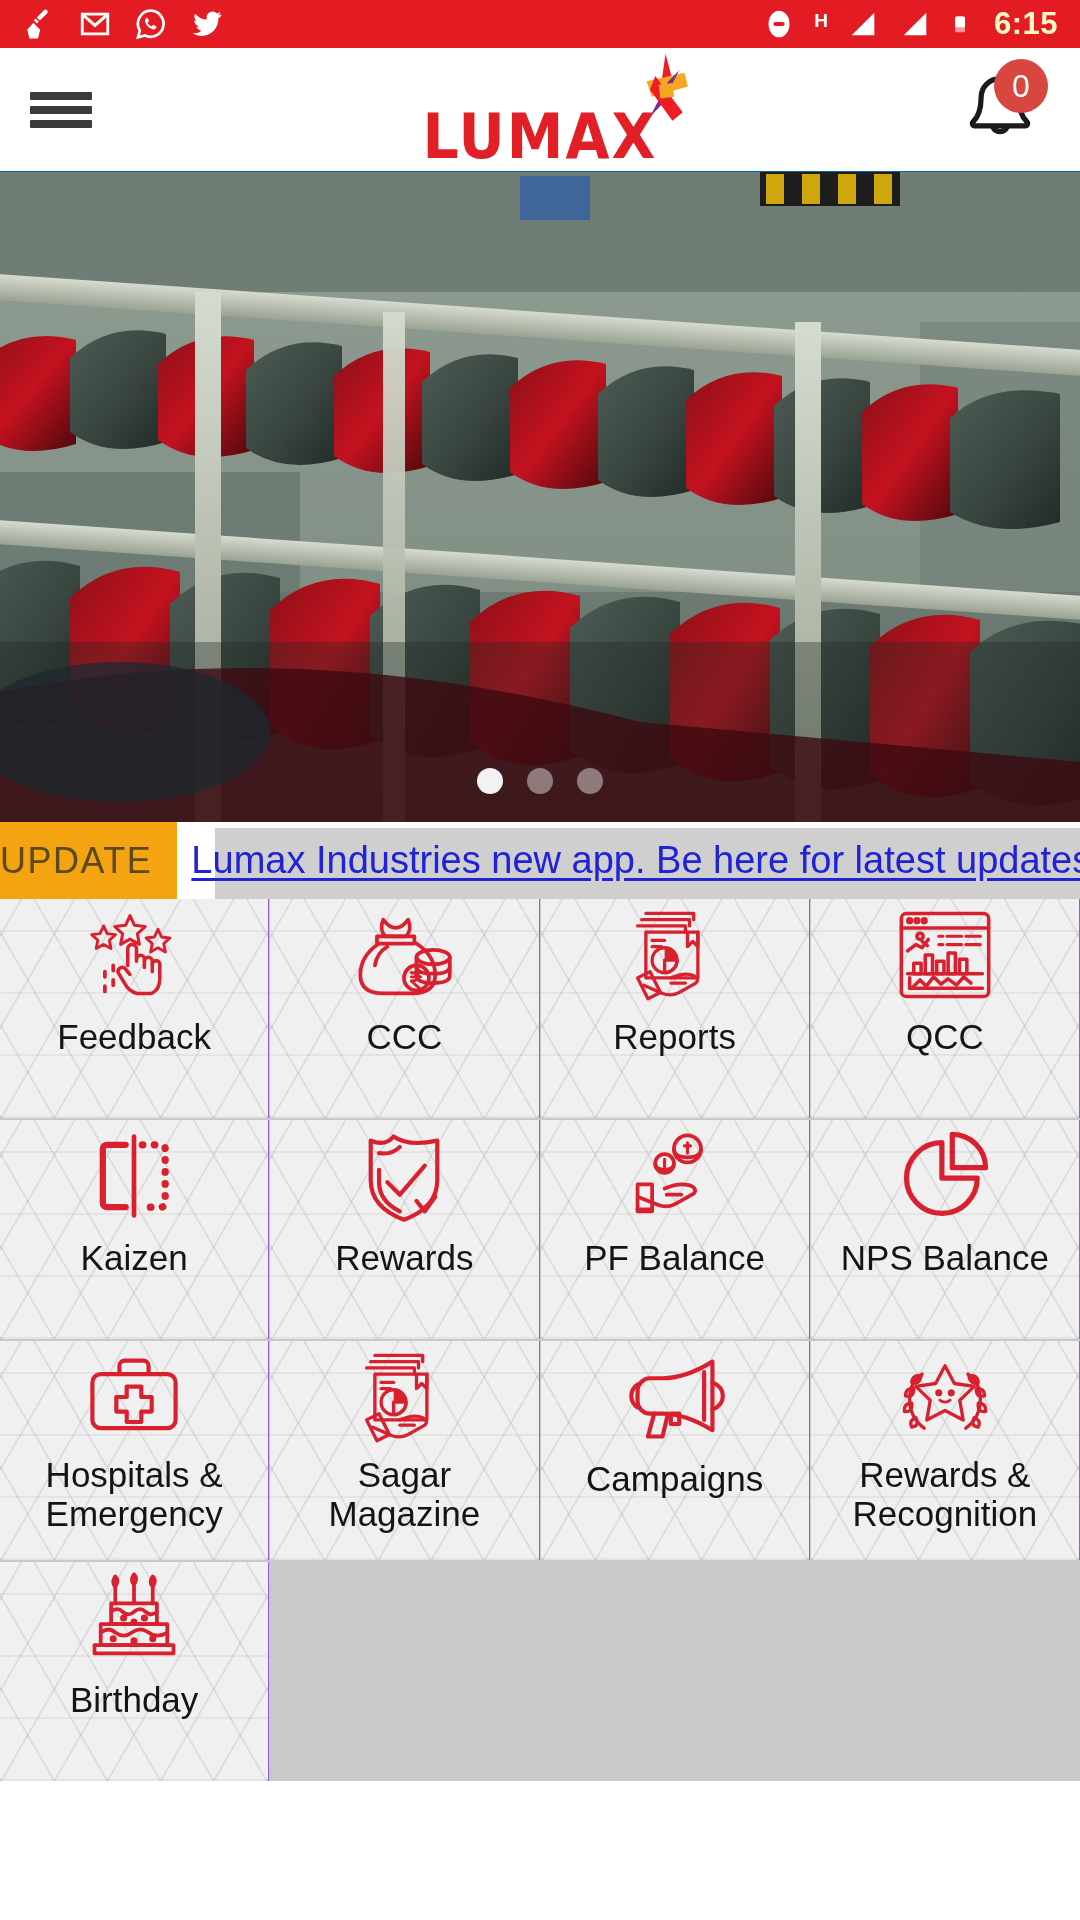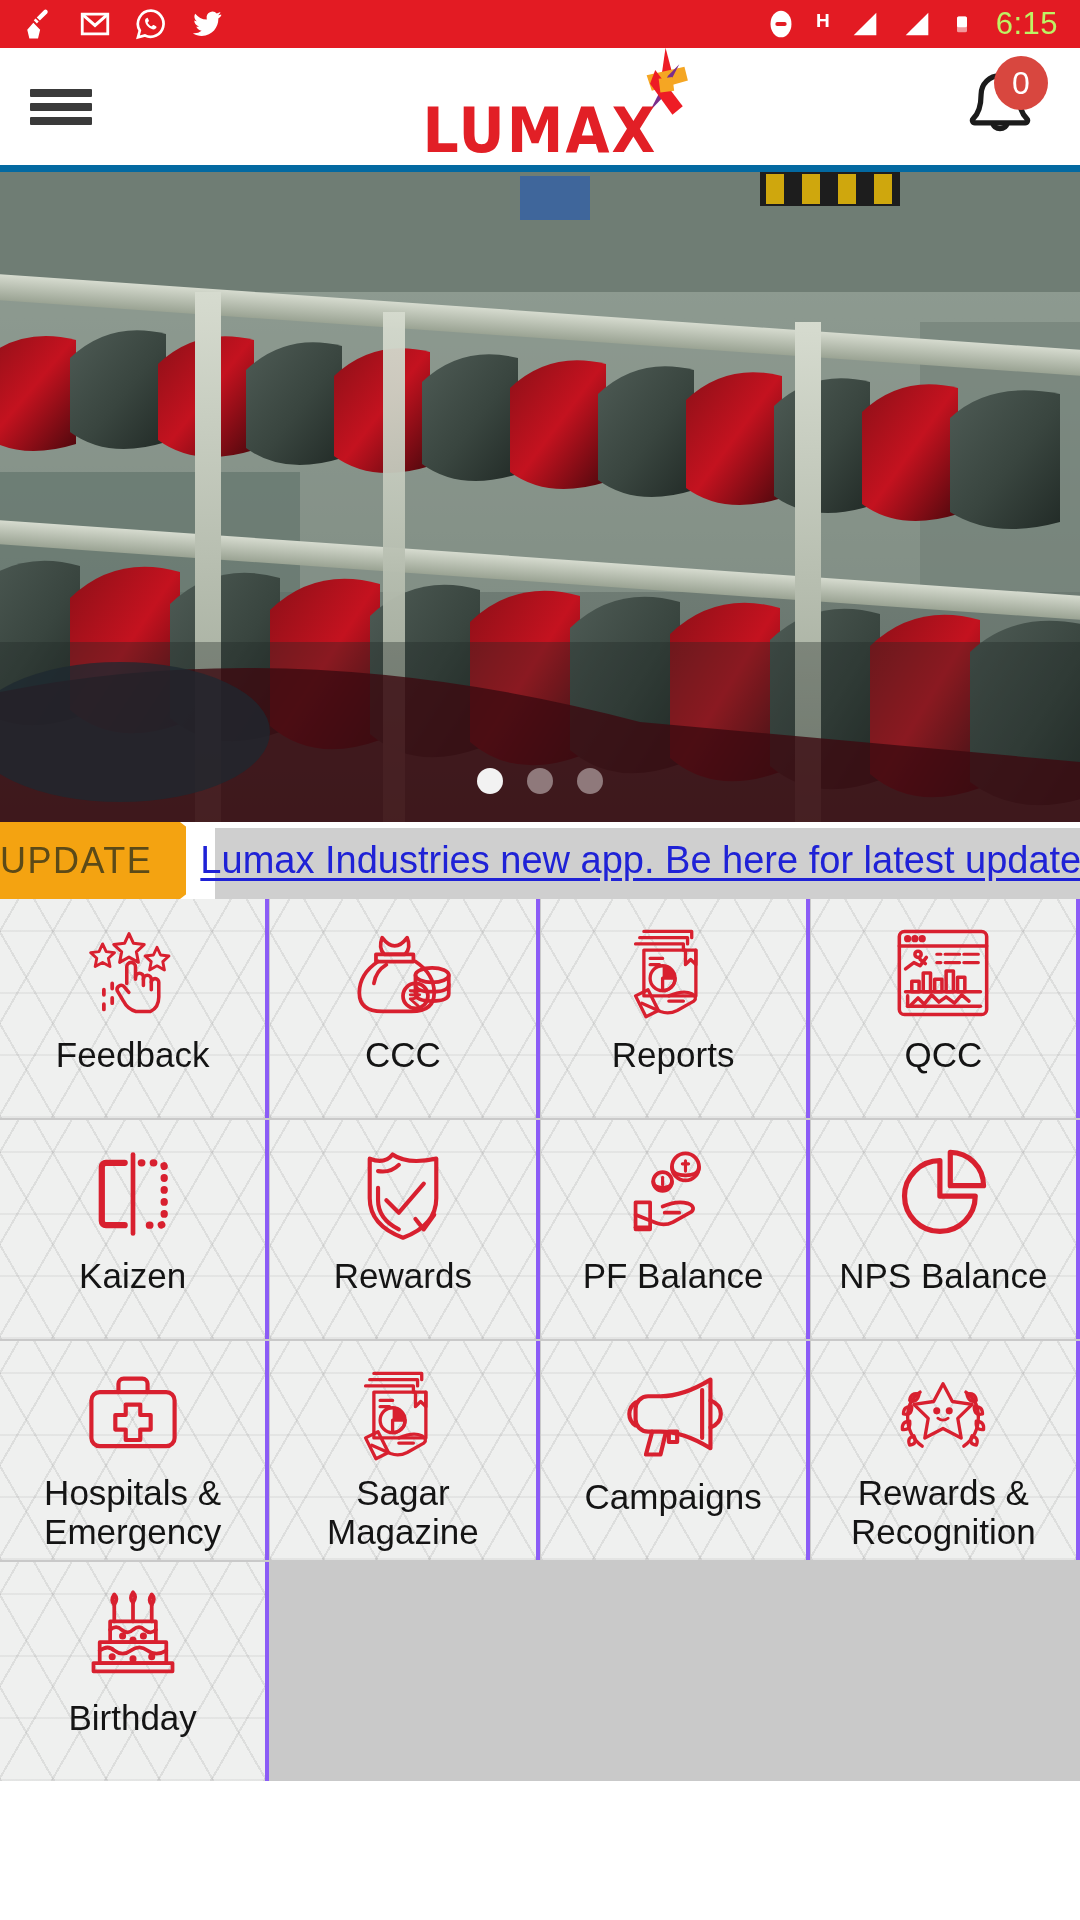--- a/index.html
+++ b/index.html
@@ -14,30 +14,30 @@
     height:48px; width:1080px;
     background:#e31b23;
     display:flex; align-items:center;
     padding:0 22px;
     color:#ffffff;
   }
   .sb-left{ display:flex; align-items:center; gap:22px; }
   .sb-right{ margin-left:auto; display:flex; align-items:center; gap:18px; }
   .sb-ic{ width:34px; height:34px; display:block; }
   .sb-time{
-    font-size:31px; font-weight:400; letter-spacing:.5px;
-    color:#bef264; margin-left:6px;
+    font-size:31px; font-weight:700; letter-spacing:.5px;
+    color:#fef9c3; margin-left:6px;
   }
   .hspa{ font-size:19px; font-weight:700; align-self:flex-start; margin-top:4px; }
 
   
   .appbar{
     height:124px; width:1080px; background:#fff;
     display:flex; align-items:center; position:relative;
-    border-bottom:7px solid #0369a1;
+    border-bottom:1px solid #0369a1;
   }
   .hamburger{
     margin-left:30px; width:62px; height:48px;
     display:flex; flex-direction:column; justify-content:space-between;
     padding:6px 0; cursor:pointer;
   }
   .hamburger span{ display:block; height:8px; background:#3a3a3a; border-radius:1px; }
 
   .brand{
     position:absolute; left:50%; transform:translateX(-50%);
@@ -90,21 +90,21 @@
   .ticker-bg{
     position:absolute; left:215px; right:0; top:6px; bottom:0;
     background:#cfcfcf;
   }
   .ticker-tag{
     position:relative; z-index:2;
     width:230px; height:77px;
     background:#f4a311;
     clip-path:polygon(0 0, 180px 0, 230px 50%, 180px 100%, 0 100%);
     display:flex; align-items:center; justify-content:center;
-    padding-right:34px;
+    padding-right:25px;
   }
   .ticker-tag span{
     font-size:36px; color:#5b4a18; letter-spacing:1.5px;
     font-weight:400;
   }
   .ticker-msg{
     position:relative; z-index:2; flex:1;
     display:flex; align-items:center; padding-left:14px;
   }
   .ticker-msg a{
@@ -119,23 +119,23 @@
     grid-template-columns:repeat(4, 1fr);
     background:#c9c9c9;
     gap:2px 1px;
   }
   .tile{
     position:relative;
     height:219px;
     background:#eff0ef;
     display:flex; flex-direction:column;
     align-items:center; justify-content:flex-start;
-    padding-top:22px;
+    padding-top:4px;
     overflow:hidden;
-    border-right:4px solid #8b5cf6;
+    border-right:1px solid #8b5cf6;
   }
   .tile::before{
     content:""; position:absolute; inset:0;
     background-image:
       repeating-linear-gradient(60deg, rgba(150,150,150,.20) 0 2px, transparent 2px 46px),
       repeating-linear-gradient(-60deg, rgba(150,150,150,.20) 0 2px, transparent 2px 46px),
       repeating-linear-gradient(0deg, rgba(150,150,150,.13) 0 2px, transparent 2px 62px);
     pointer-events:none;
   }
   .tile-icon{

